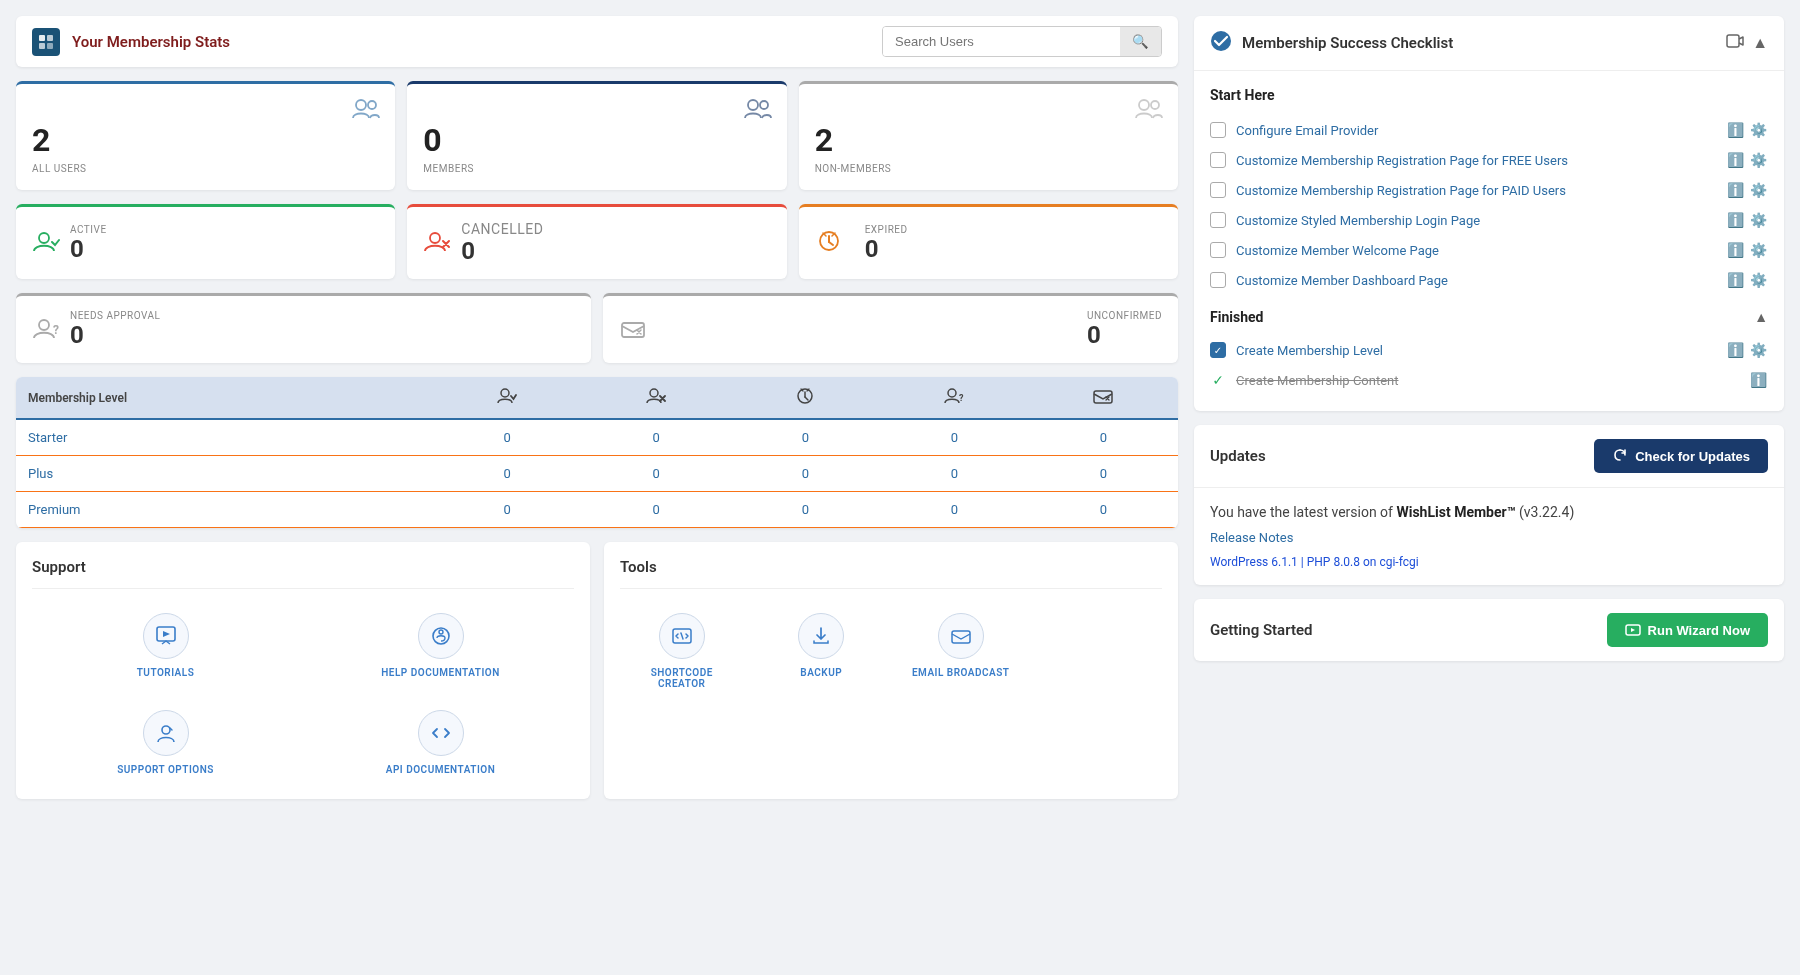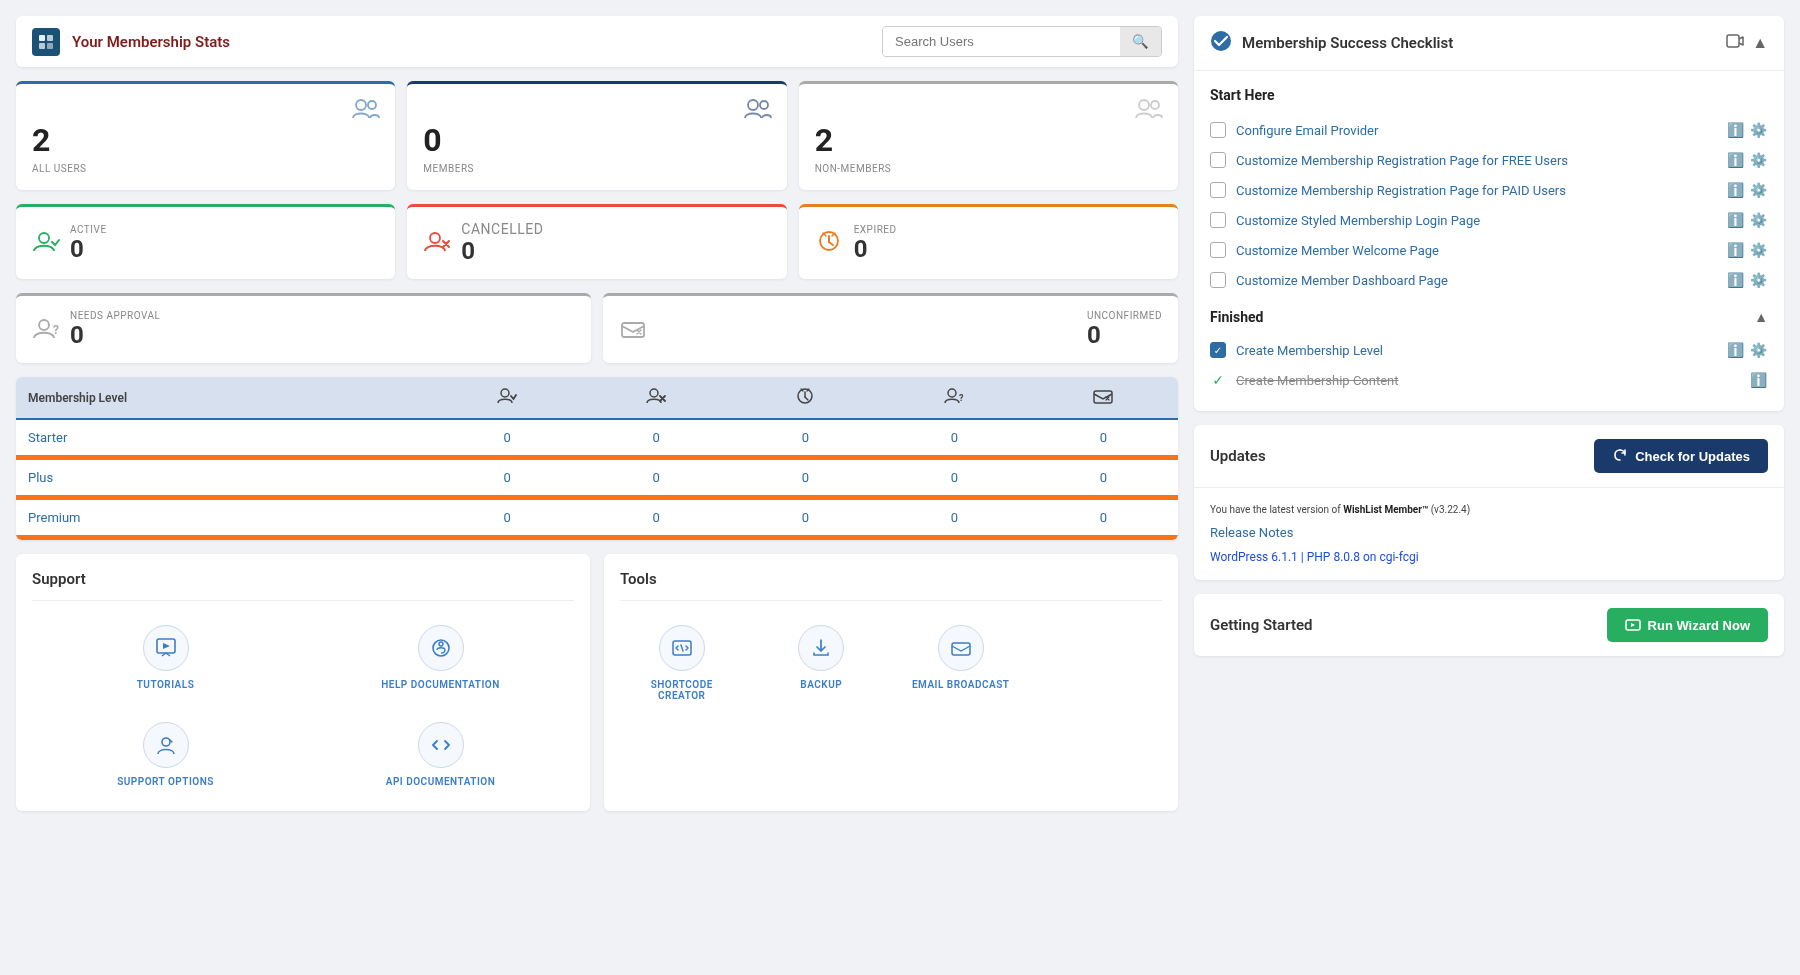--- a/index.html
+++ b/index.html
@@ -152,21 +152,21 @@
     .table-card thead th {
       padding: 10px 12px;
       text-align: left;
       font-size: 12px;
       font-weight: 600;
       color: #444;
       border-bottom: 2px solid #2e6da4;
     }
     .table-card thead th.center { text-align: center; }
     .table-card tbody tr {
-      border-bottom: 5px solid #f97316;
+      border-bottom: 1px solid #f97316;
       margin-top: 12px;
     }
     .table-card tbody td {
       padding: 10px 12px;
       font-size: 13px;
       text-align: center;
       color: #2e6da4;
     }
     .table-card tbody td:first-child {
       text-align: left;
@@ -362,21 +362,21 @@
       font-weight: 600;
       cursor: pointer;
       display: flex;
       align-items: center;
       gap: 7px;
     }
     .updates-body {
       padding: 16px;
     }
     .updates-text {
-      font-size: 10px;
+      font-size: 14px;
       color: #444;
       margin-bottom: 10px;
     }
     .updates-text strong { color: #222; }
     .release-notes-link {
       color: #2e6da4;
       font-size: 13px;
       cursor: pointer;
       display: block;
       margin-bottom: 10px;
@@ -501,21 +501,21 @@
             <circle cx="12" cy="9" r="5" stroke="#e74c3c" stroke-width="1.8" fill="none"></circle>
             <path d="M2 22 C2 15 22 15 22 22" stroke="#e74c3c" stroke-width="1.8" fill="none"></path>
             <path d="M20 12 L26 18 M26 12 L20 18" stroke="#e74c3c" stroke-width="2" fill="none" stroke-linecap="round"></path>
           </svg>
         </div>
         <div>
           <div style="font-size:14px;color:#888;text-transform:uppercase;letter-spacing:0.5px;">CANCELLED</div>
           <div style="font-size:24px;font-weight:700;">0</div>
         </div>
       </div>
-      <div class="stat-card orange" style="display:flex;align-items:center;gap:11px;padding:14px 16px;">
+      <div class="stat-card orange" style="display:flex;align-items:center;gap:22px;padding:14px 16px;">
         <div style="color:#e67e22;font-size:22px;">
           <svg width="28" height="24" viewBox="0 0 28 24" fill="none">
             <circle cx="14" cy="12" r="9" stroke="#e67e22" stroke-width="1.8" fill="none"></circle>
             <path d="M14 7 L14 13" stroke="#e67e22" stroke-width="2" stroke-linecap="round"></path>
             <path d="M14 13 L18 16" stroke="#e67e22" stroke-width="2" stroke-linecap="round"></path>
             <path d="M8 4 L11 7 M20 4 L17 7" stroke="#e67e22" stroke-width="1.5" stroke-linecap="round"></path>
           </svg>
         </div>
         <div>
           <div style="font-size:10px;color:#888;text-transform:uppercase;letter-spacing:0.5px;">EXPIRED</div>

